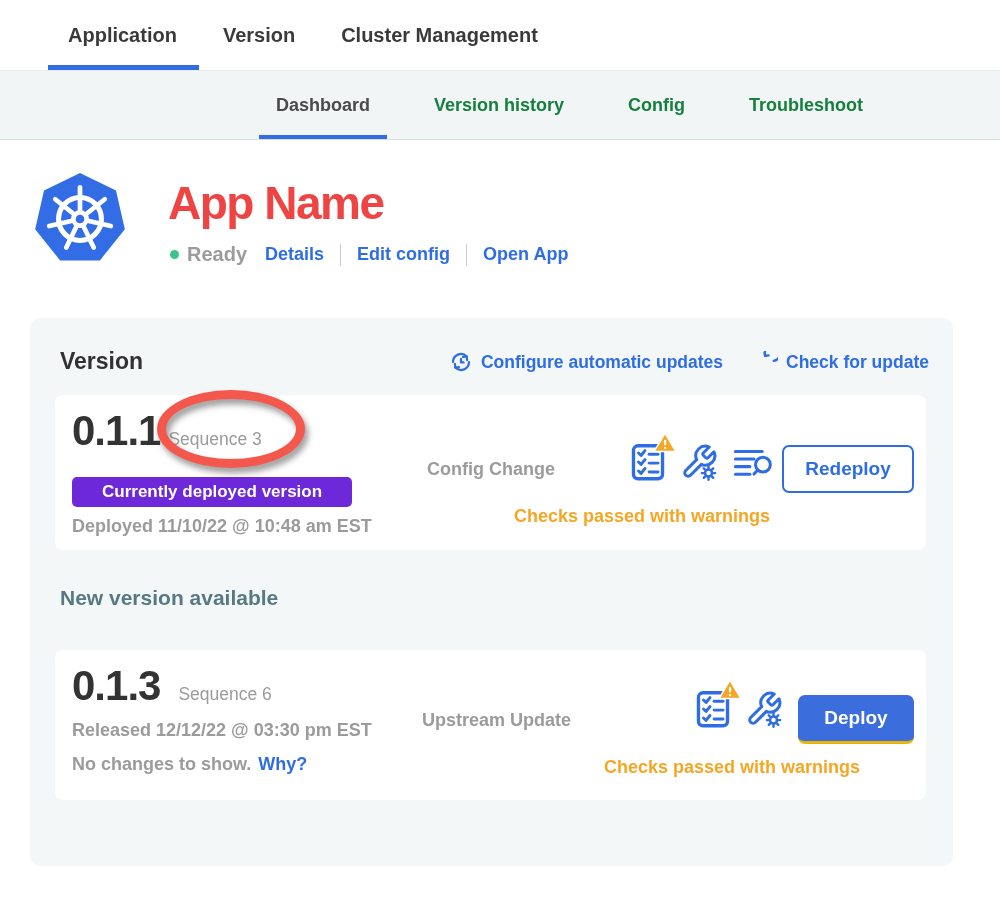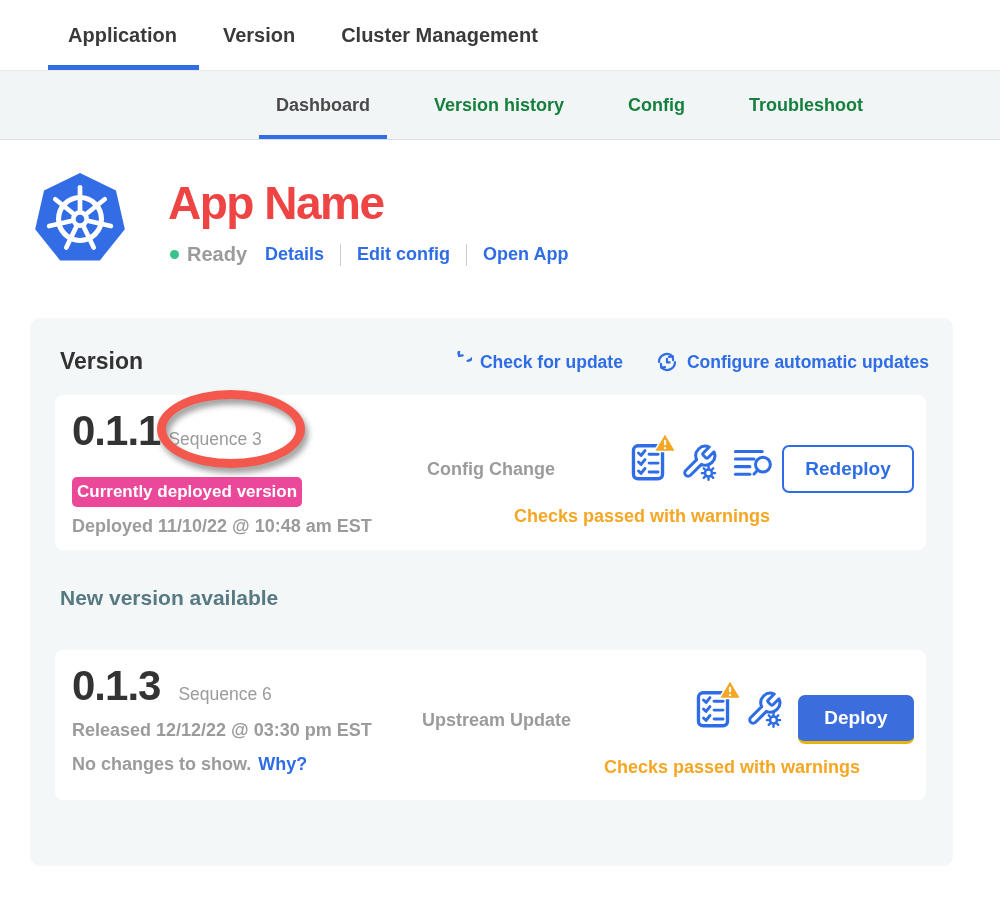--- a/index.html
+++ b/index.html
@@ -45,22 +45,22 @@
 
   .white-card { position:absolute; left:25px; width:871px; background:#fff; border-radius:8px; }
   #current-card { top:77px; height:155px; }
   #available-card { top:332px; height:150px; }
 
   .version-row { position:absolute; left:17px; top:12px; display:flex; align-items:baseline; }
   .version-number { font-size:42px; font-weight:700; letter-spacing:-1px; color:#333; }
   .version-sequence { font-size:17.5px; font-weight:400; color:#9b9b9b; margin-left:8px; }
   #available-card .version-sequence { margin-left:18px; }
 
-  .deployed-badge { position:absolute; left:17px; top:82px; background:#ec4899; color:#fff;
-                    font-size:17px; font-weight:700; padding:5px 5px; border-radius:5px; white-space:nowrap; }
+  .deployed-badge { position:absolute; left:17px; top:82px; background:#6d28d9; color:#fff;
+                    font-size:17px; font-weight:700; padding:5px 30px; border-radius:5px; white-space:nowrap; }
   .meta-text { position:absolute; left:17px; font-size:18px; font-weight:600; color:#9b9b9b; white-space:nowrap; }
   #deployed-at { top:121px; }
   #released-at { top:70px; }
   .no-changes-row { position:absolute; left:17px; top:104px; display:flex; align-items:baseline; }
   .no-changes-text { font-size:18px; font-weight:600; color:#9b9b9b; }
   .why-link { font-size:18px; font-weight:700; color:#2e6de6; margin-left:7px; cursor:pointer; }
 
   .source-label { position:absolute; font-size:18px; font-weight:700; color:#9b9b9b; white-space:nowrap; }
   #current-source { left:372px; top:64px; }
   #available-source { left:367px; top:60px; }
@@ -135,35 +135,35 @@
     <div class="hdr-link">Edit config</div>
     <div class="hdr-sep"></div>
     <div class="hdr-link">Open App</div>
   </div>
 
   <div class="outer-card">
     <div class="version-title">Version</div>
 
     <div class="card-actions">
       <div class="action-link">
-        <svg width="23" height="23" viewBox="0 0 24 24" fill="none" stroke="#2e6de6" stroke-width="2.4" stroke-linecap="round" stroke-linejoin="round">
-          <path d="M19.5 10.3 A8 8 0 1 0 10.6 5.1"></path>
-          <polyline points="10.2 1.5 10.6 5.1 14.2 4.6"></polyline>
-        </svg>
-        <span class="action-label">Check for update</span>
-      </div>
-      <div class="action-link">
         <svg width="24" height="24" viewBox="0 0 24 24" fill="none" stroke="#2e6de6" stroke-width="2.2" stroke-linecap="round" stroke-linejoin="round">
           <path d="M20 12a8 8 0 0 1-13.7 5.6"></path>
           <polyline points="5.9 13.8 6.3 17.6 10 17.2"></polyline>
           <path d="M4 12a8 8 0 0 1 13.7-5.6"></path>
           <polyline points="18.1 10.2 17.7 6.4 14 6.8"></polyline>
           <polyline points="12 8.8 12 12.4 14.6 12.4"></polyline>
         </svg>
         <span class="action-label">Configure automatic updates</span>
+      </div>
+      <div class="action-link">
+        <svg width="23" height="23" viewBox="0 0 24 24" fill="none" stroke="#2e6de6" stroke-width="2.4" stroke-linecap="round" stroke-linejoin="round">
+          <path d="M19.5 10.3 A8 8 0 1 0 10.6 5.1"></path>
+          <polyline points="10.2 1.5 10.6 5.1 14.2 4.6"></polyline>
+        </svg>
+        <span class="action-label">Check for update</span>
       </div>
     </div>
 
     <div class="white-card" id="current-card">
       <div class="version-row">
         <span class="version-number">0.1.1</span>
         <span class="version-sequence">Sequence 3</span>
       </div>
       <div class="deployed-badge">Currently deployed version</div>
       <div class="meta-text" id="deployed-at">Deployed 11/10/22 @ 10:48 am EST</div>

